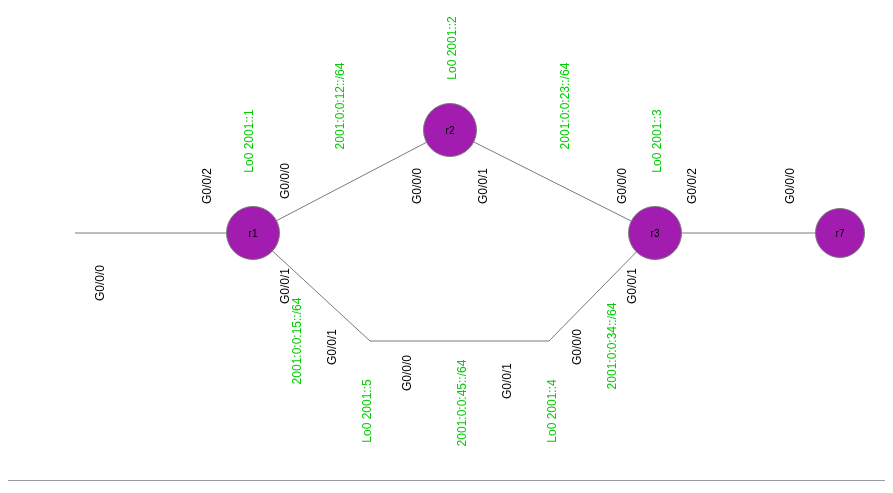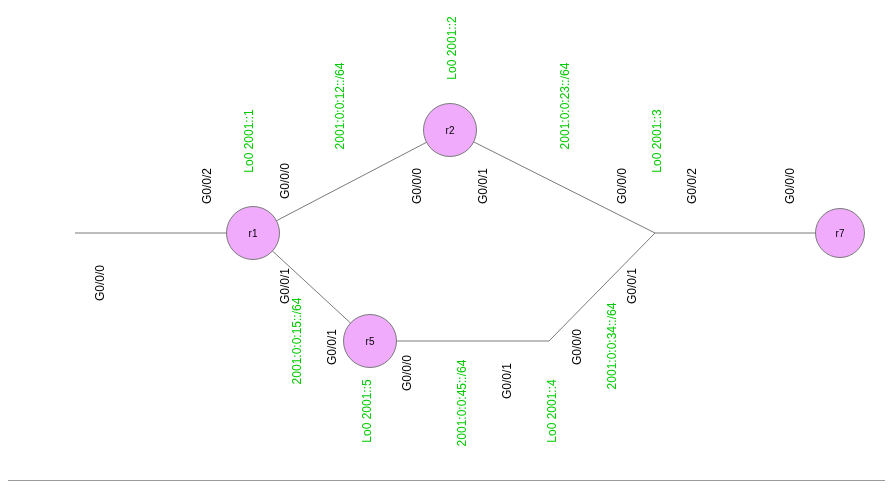--- a/index.html
+++ b/index.html
@@ -32,21 +32,21 @@
     stroke-width: 1;
   }
   .node {
     position: absolute;
     width: 54px;
     height: 54px;
     margin-left: -27px;
     margin-top: -27px;
     border: 1px solid var(--stroke);
     border-radius: 50%;
-    background: #f0abfc;
+    background: #a21caf;
     display: flex;
     align-items: center;
     justify-content: center;
     box-sizing: border-box;
   }
   .node.small {
     width: 50px;
     height: 50px;
     margin-left: -25px;
     margin-top: -25px;
@@ -90,25 +90,25 @@
     <line x1="370" y1="341" x2="549" y2="341"></line>
     <line x1="549" y1="341" x2="655" y2="233"></line>
   </svg>
 
   <div class="node" style="left:253px; top:233px;justify-content:center;">
     <span class="node-label">r1</span>
   </div>
   <div class="node" style="left:450px; top:130px;">
     <span class="node-label">r2</span>
   </div>
+  <div class="node" style="left:655px; top:233px;">
+    <span class="node-label">r3</span>
+  </div>
   <div class="node small" style="left:840px; top:233px;">
     <span class="node-label">r7</span>
-  </div>
-  <div class="node" style="left:370px; top:341px;">
-    <span class="node-label">r5</span>
   </div>
 
   <div class="vlabel iface" style="left:100px; top:283px;">G0/0/0</div>
   <div class="vlabel iface" style="left:207px; top:186px;">G0/0/2</div>
   <div class="vlabel iface" style="left:285px; top:181px;">G0/0/0</div>
   <div class="vlabel iface" style="left:417px; top:186px;">G0/0/0</div>
   <div class="vlabel iface" style="left:483px; top:186px;">G0/0/1</div>
   <div class="vlabel iface" style="left:622px; top:186px;">G0/0/0</div>
   <div class="vlabel iface" style="left:692px; top:186px;">G0/0/2</div>
   <div class="vlabel iface" style="left:790px; top:186px;">G0/0/0</div>

